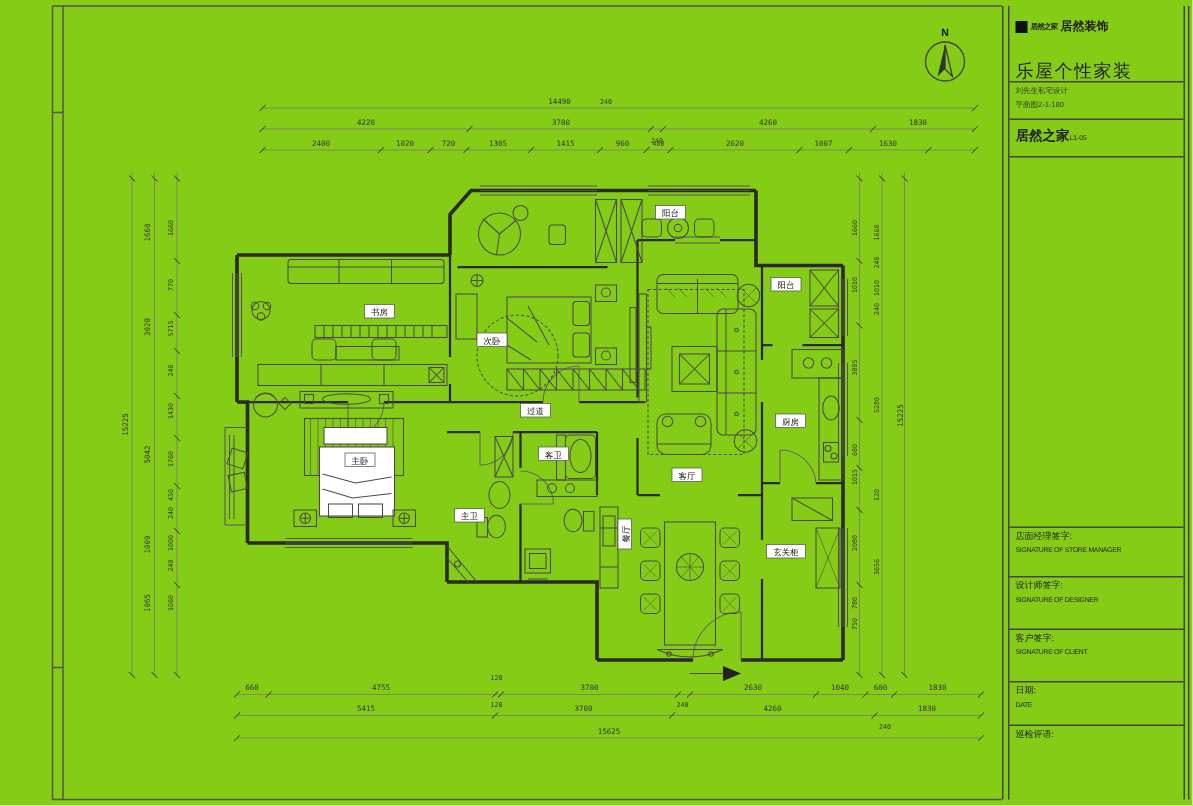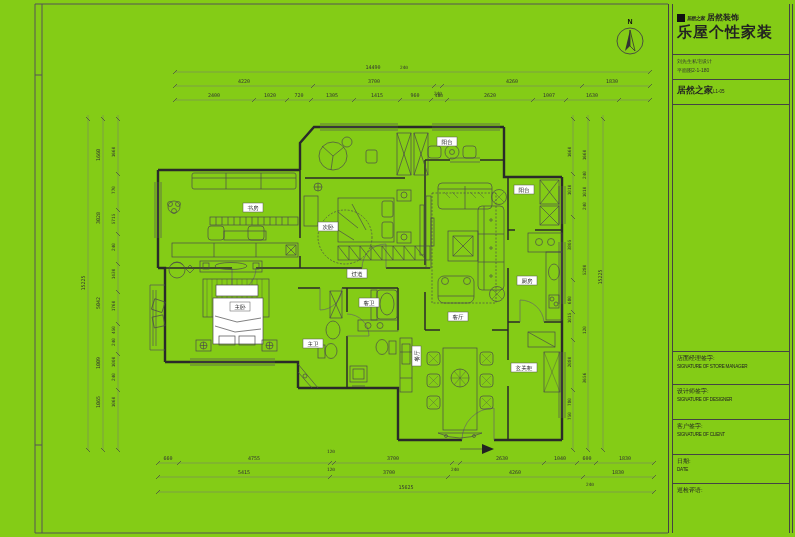--- a/index.html
+++ b/index.html
@@ -9,21 +9,21 @@
   
   #titleblock{position:absolute;left:668px;top:4px;width:125px;height:529px;
               border-left:1px solid #444;border-right:1px solid #444;box-sizing:border-box;}
   #tb-inner{margin-left:3px;margin-right:2px;height:100%;border-left:1px solid #444;
             border-right:1px solid #444;box-sizing:border-box;display:flex;flex-direction:column;}
   .tb-sec{border-bottom:1px solid #444;box-sizing:border-box;padding:2px 4px;overflow:hidden;}
   .tb-logo-row{display:flex;align-items:center;gap:2px;margin-top:6px;}
   .logo-sq{width:8px;height:8px;background:#111;display:inline-block;flex:0 0 auto;}
   .logo-small{font-size:5px;font-weight:bold;letter-spacing:-0.5px;}
   .logo-bold{font-size:8px;font-weight:bold;letter-spacing:0px;}
-  .brand{font-size:15px;font-weight:bold;letter-spacing:1px;margin-top:0;white-space:nowrap;}
+  .brand{font-size:12px;font-weight:normal;letter-spacing:1px;margin-top:16px;white-space:nowrap;}
   .info-line{font-size:5px;color:#333;line-height:9px;white-space:nowrap;}
   .dwg-title{font-size:9px;font-weight:bold;margin-top:4px;white-space:nowrap;}
   .dwg-no{font-size:4.5px;font-weight:normal;}
   .sig-cn{font-size:6px;line-height:9px;white-space:nowrap;}
   .sig-en{font-size:4.6px;line-height:8px;color:#222;white-space:nowrap;letter-spacing:-0.2px;}
   .spacer{flex:1 1 auto;border-bottom:1px solid #444;}
   
   .dim{font-family:"DejaVu Sans Mono",monospace;font-size:5px;fill:#333;text-anchor:middle;}
   .dimsm{font-family:"DejaVu Sans Mono",monospace;font-size:4.4px;fill:#333;text-anchor:middle;}
   .rlabel{font-family:"Liberation Sans",sans-serif;font-size:5.6px;fill:#111;text-anchor:middle;}

